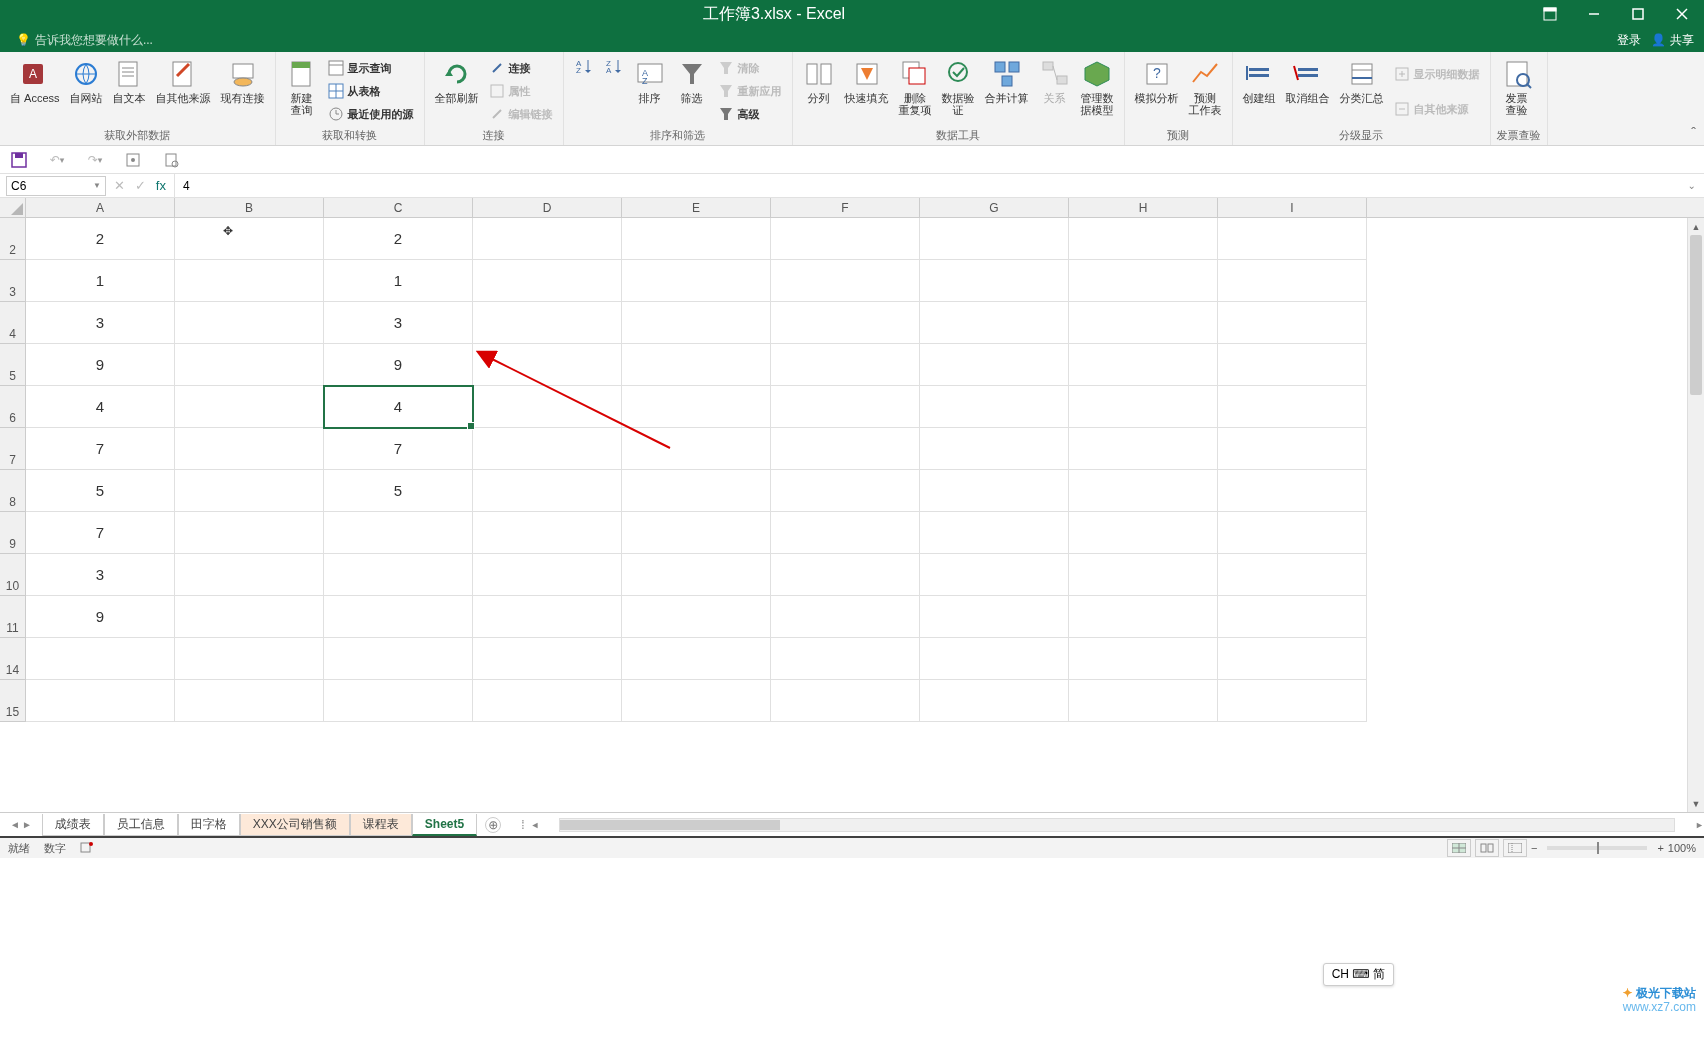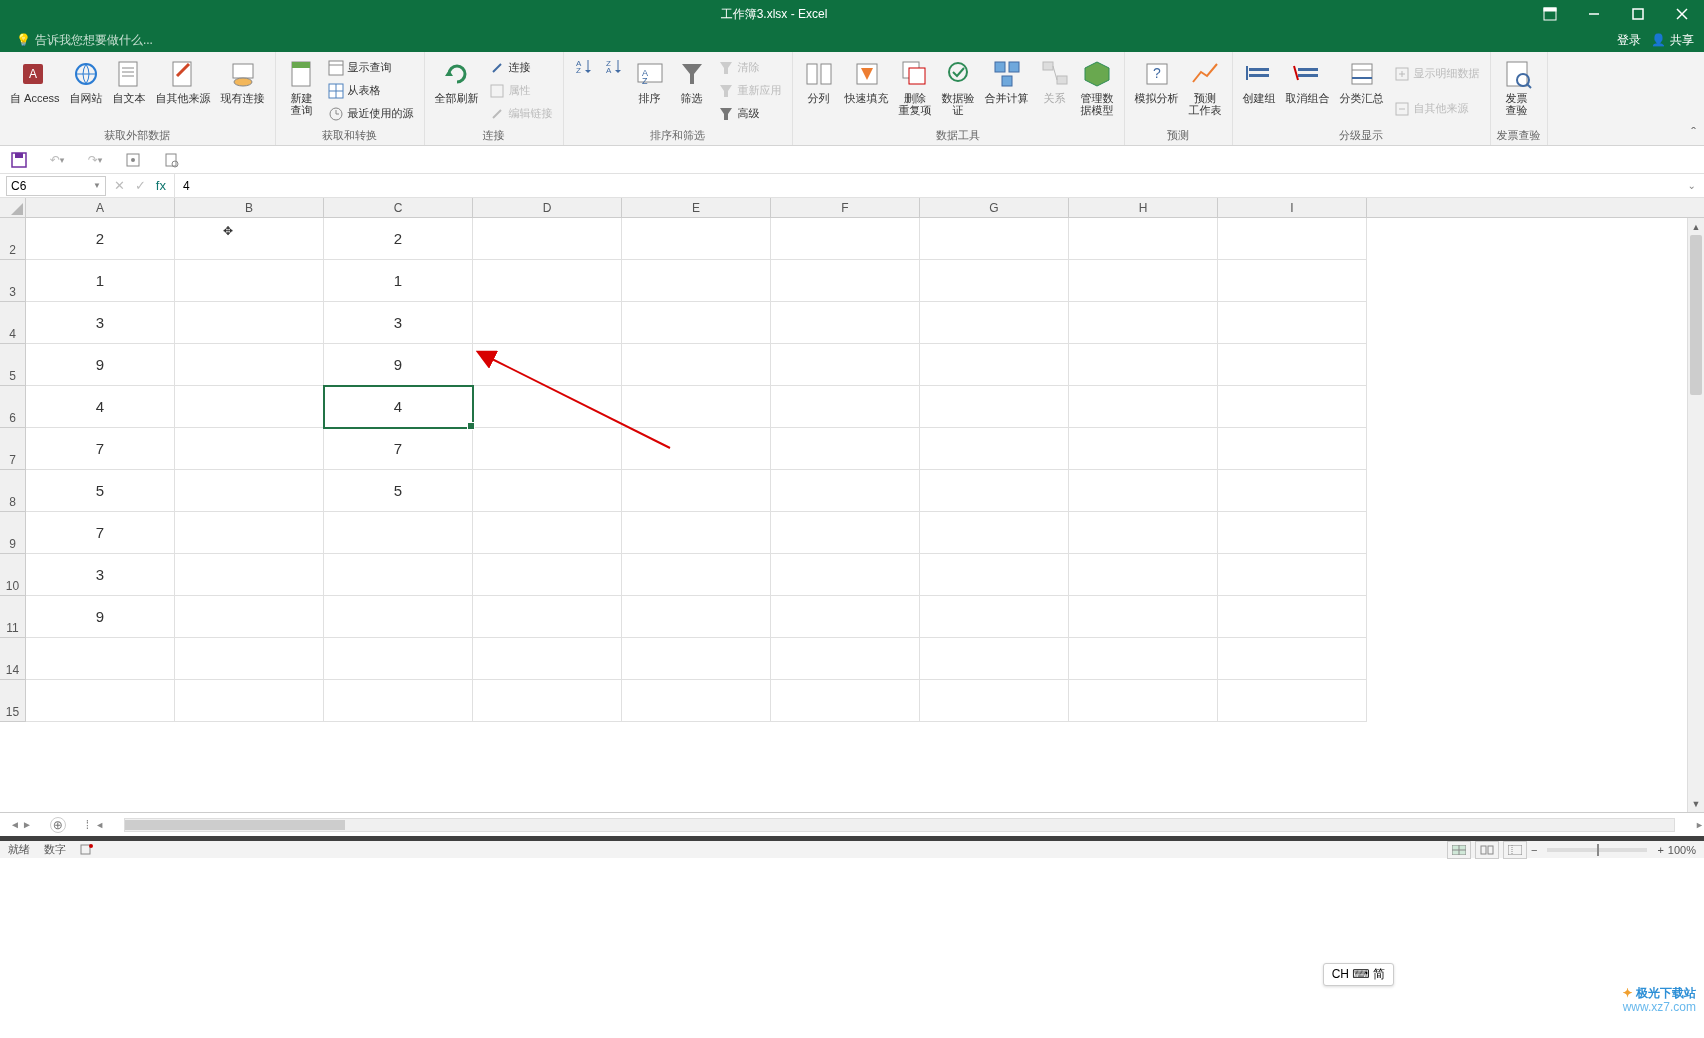--- a/index.html
+++ b/index.html
@@ -2,21 +2,21 @@
 <html><head>
 <meta charset="utf-8">
 <style>
 * { margin: 0; padding: 0; box-sizing: border-box; font-family: "Microsoft YaHei", "Segoe UI", sans-serif; }
 body { background: #fff; font-size: 12px; overflow: hidden; width: 1704px; height: 1038px; }
 
 
 .titlebar { height: 28px; background: #0e7040; display: flex; align-items: center; color: #fff; }
 .titlebar .lefticons { display: flex; gap: 6px; padding-left: 8px; }
 .titlebar .lefticons span { width: 12px; height: 12px; opacity: 0; }
-.titlebar .title { flex: 1; text-align: center; font-size: 12px; }
+.titlebar .title { flex: 1; text-align: center; font-size: 16px; }
 .titlebar .winctl { display: flex; align-items: center; }
 .titlebar .winctl div { width: 44px; height: 28px; display: flex; align-items: center; justify-content: center; font-size: 14px; }
 .winctl svg { stroke: #fff; fill: none; }
 
 
 .menubar { height: 24px; background: #0e7040; display: flex; align-items: center; padding-left: 4px; }
 .menubar .tab { padding: 0 12px; height: 24px; display: flex; align-items: center; color: #fff; font-size: 12px; cursor: pointer; }
 .menubar .tab.active { background: #f3f3f3; color: #217346; }
 .menubar .tell { color: #c8e0d2; font-size: 12px; padding-left: 12px; display: flex; align-items: center; gap: 4px; }
 .menubar .right { margin-left: auto; display: flex; align-items: flex-start; padding-right: 10px; gap: 10px; color: #fff; }
@@ -24,21 +24,21 @@
 
 
 .ribbon { height: 94px; background: #f3f3f3; border-bottom: 1px solid #d4d4d4; display: flex; position: relative; }
 .group { display: flex; flex-direction: column; border-right: 1px solid #e1e1e1; padding: 4px 6px 2px 6px; }
 .group .row { display: flex; gap: 2px; flex: 1; }
 .group .grouplabel { text-align: center; font-size: 11px; color: #666; padding-top: 2px; }
 .bigbtn { display: flex; flex-direction: column; align-items: center; justify-content: flex-start; padding: 2px 4px; min-width: 40px; cursor: pointer; }
 .bigbtn .icon { width: 32px; height: 32px; margin-bottom: 2px; display: flex; align-items: center; justify-content: center; }
 .bigbtn .lbl { font-size: 11px; text-align: center; line-height: 12px; color: #333; }
 .bigbtn .lbl.dim { color: #aaa; }
-.smallbtn { display: flex; align-items: flex-start; gap: 4px; padding: 1px 4px; font-size: 11px; color: #333; cursor: pointer; }
+.smallbtn { display: flex; align-items: flex-end; gap: 4px; padding: 1px 4px; font-size: 11px; color: #333; cursor: pointer; font-weight: bold; }
 .smallbtn .sicon { width: 16px; height: 16px; }
 .colright { display: flex; flex-direction: column; justify-content: space-around; }
 .ribbon .collapse { position: absolute; right: 8px; bottom: 4px; font-size: 14px; color: #666; cursor: pointer; }
 
 
 .qat { height: 28px; background: #fff; border-bottom: 1px solid #e1e1e1; display: flex; align-items: center; padding-left: 10px; gap: 20px; }
 .qat .q { width: 18px; height: 18px; display: flex; align-items: center; justify-content: center; color: #555; }
 .qat .arrow { font-size: 9px; color: #999; }
 
 
@@ -72,21 +72,21 @@
 .sheettabs .nav { display: flex; gap: 2px; padding: 0 10px; color: #888; }
 .sheettabs .nav span { font-size: 10px; cursor: pointer; }
 .tabitem { padding: 0 12px; height: 22px; display: flex; align-items: center; font-size: 12px; border: 1px solid #ccc; border-top: none; background: #fff; cursor: pointer; color: #444; }
 .tabitem.active { background: #fff; border-bottom: 2px solid #217346; font-weight: 600; color: #217346; }
 .tabitem.hl { background: #fde9d9; }
 .addsheet { width: 24px; display: flex; align-items: center; justify-content: center; border: 1px solid #ccc; border-radius: 50%; margin-left: 8px; height: 16px; width: 16px; font-size: 12px; color: #777; cursor: pointer; }
 .hscroll { flex: 1; margin: 0 20px 0 20px; height: 14px; background: #f0f0f0; border: 1px solid #ddd; position: relative; }
 .hscroll .thumb { position: absolute; left: 0; width: 220px; top: 1px; bottom: 1px; background: #cdcdcd; }
 
 
-.statusbar { height: 22px; background: #f3f3f3; border-top: 5px solid #404040; display: flex; align-items: center; font-size: 11px; color: #555; padding: 0 8px; }
+.statusbar { height: 22px; background: #f3f3f3; border-top: 2px solid #404040; display: flex; align-items: center; font-size: 11px; color: #555; padding: 0 8px; }
 .statusbar .right { margin-left: auto; display: flex; align-items: center; gap: 4px; }
 .viewbtn { width: 24px; height: 18px; border: 1px solid #ccc; display: flex; align-items: center; justify-content: center; font-size: 10px; }
 .zoomslider { width: 100px; height: 4px; background: #ddd; position: relative; margin: 0 6px; }
 .zoomslider .t { position: absolute; left: 50%; top: -4px; width: 2px; height: 12px; background: #888; }
 
 
 .ime { position: absolute; right: 310px; bottom: 52px; background: #fff; border: 1px solid #ccc; border-radius: 3px; padding: 2px 8px; font-size: 12px; box-shadow: 0 1px 3px rgba(0,0,0,0.15); }
 
 
 .watermark { position: absolute; right: 8px; bottom: 24px; font-size: 12px; color: #3aa0d8; text-align: right; line-height: 14px; pointer-events: none; }
@@ -722,20 +722,28 @@
     <div class="thumb"></div>
     <div class="btn" style="position:absolute;bottom:0;width:100%">▼</div>
   </div>
 </div>
 
 <div class="sheettabs">
   <div class="nav">
       <span>◄</span>
       <span>►</span>
     </div>
+  <div id="sheets" style="display:flex">
+      <div class="tabitem">成绩表</div>
+      <div class="tabitem">员工信息</div>
+      <div class="tabitem">田字格</div>
+      <div class="tabitem hl">XXX公司销售额</div>
+      <div class="tabitem hl">课程表</div>
+      <div class="tabitem active">Sheet5</div>
+    </div>
   <div class="addsheet">⊕</div>
   <div style="width:20px"></div>
   <div style="color:#888;padding-right:6px">⁞</div>
   <span style="color:#888;font-size:9px">◄</span>
   <div class="hscroll">
       <div class="thumb"></div>
     </div>
   <span style="color:#888;font-size:9px">►</span>
 </div>
 

